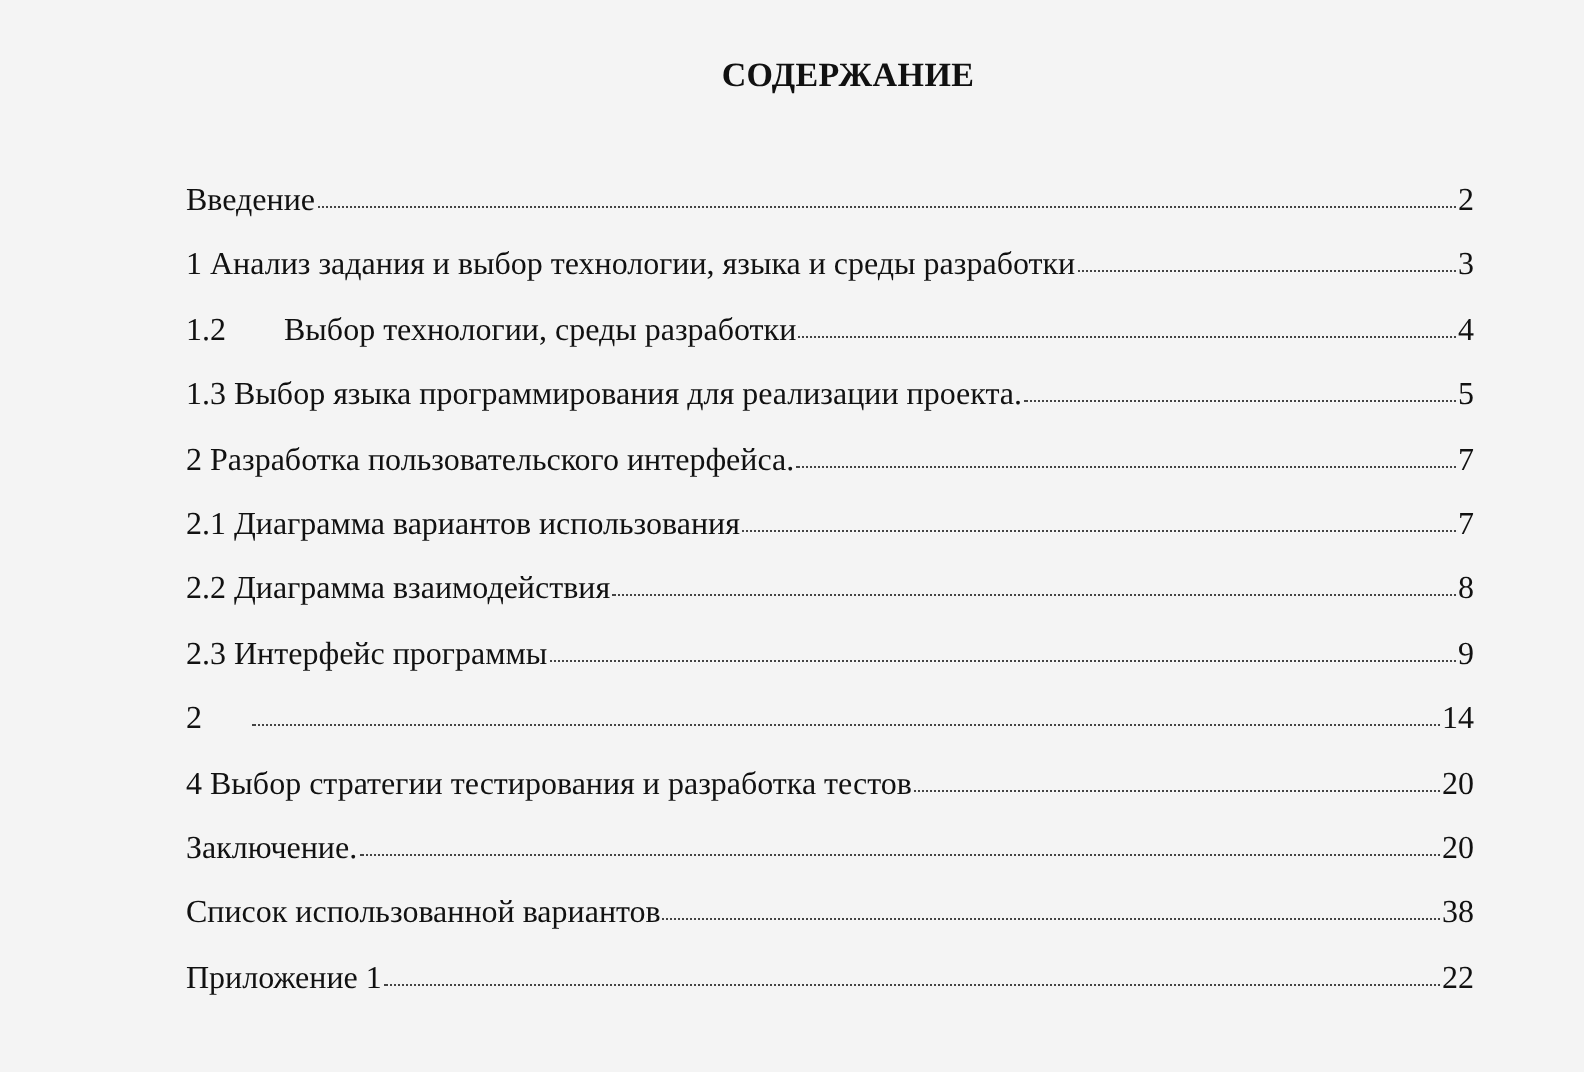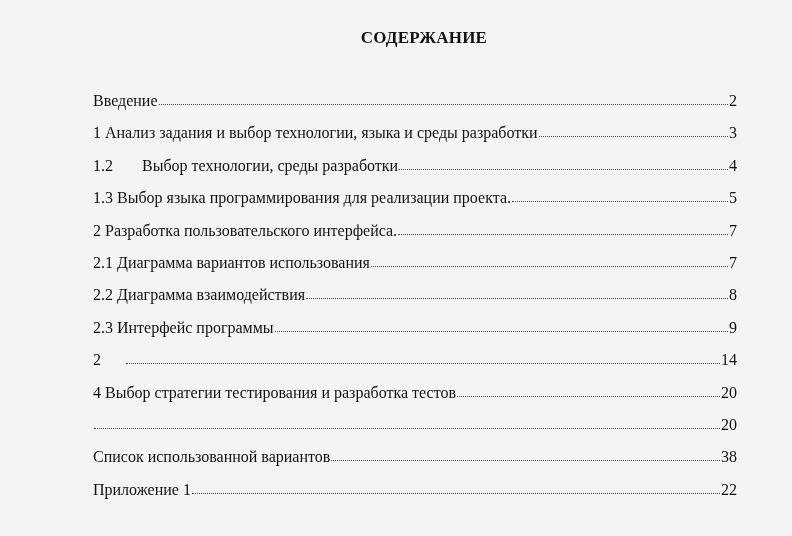--- a/index.html
+++ b/index.html
@@ -122,20 +122,21 @@
     <span class="toc-num wide2">2</span>
     <span class="toc-dots"></span>
     <span class="toc-page">14</span>
   </div>
   <div class="toc-row">
     <span class="toc-label">4 Выбор стратегии тестирования и разработка тестов</span>
     <span class="toc-dots"></span>
     <span class="toc-page">20</span>
   </div>
   <div class="toc-row">
+    <span class="toc-label">Заключение. </span>
     <span class="toc-dots"></span>
     <span class="toc-page">20</span>
   </div>
   <div class="toc-row">
     <span class="toc-label">Список использованной вариантов</span>
     <span class="toc-dots"></span>
     <span class="toc-page">38</span>
   </div>
   <div class="toc-row">
     <span class="toc-label">Приложение 1</span>

